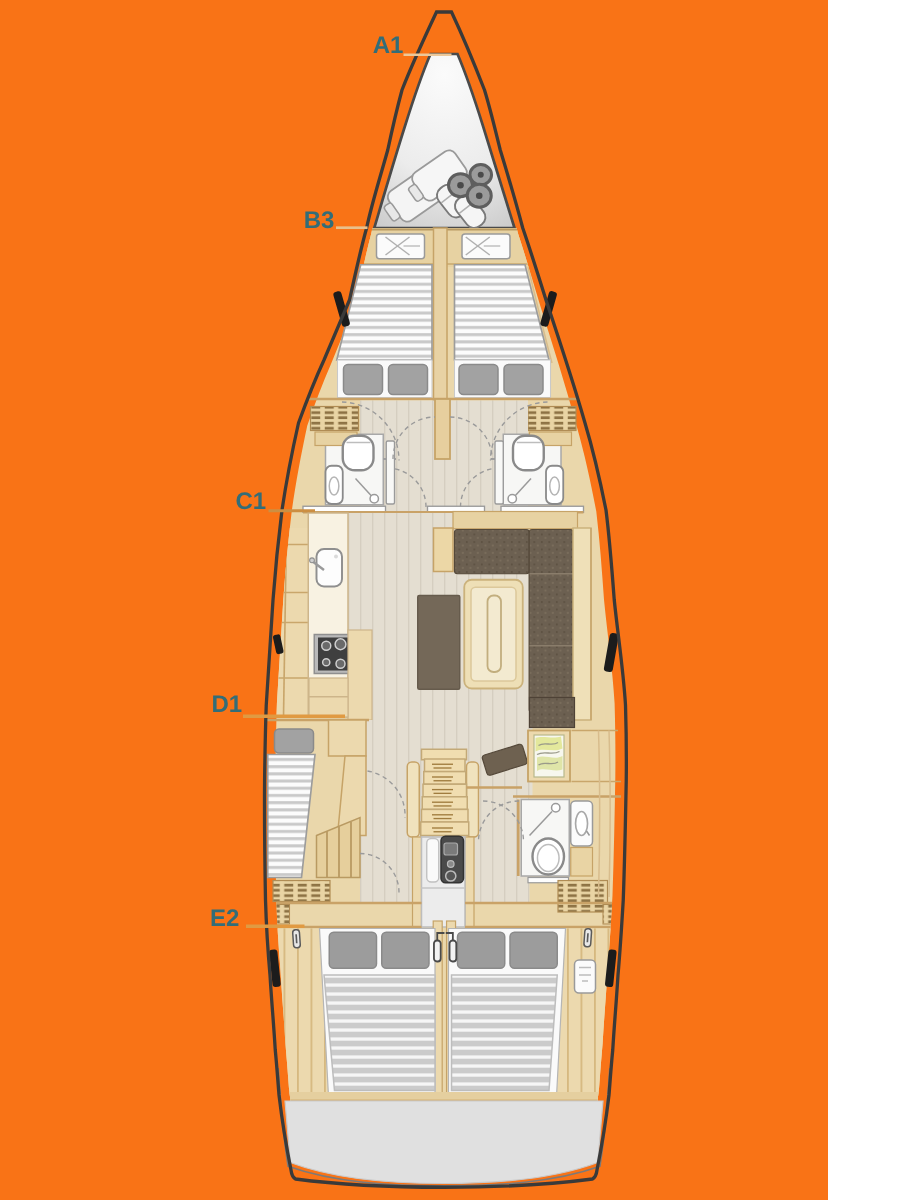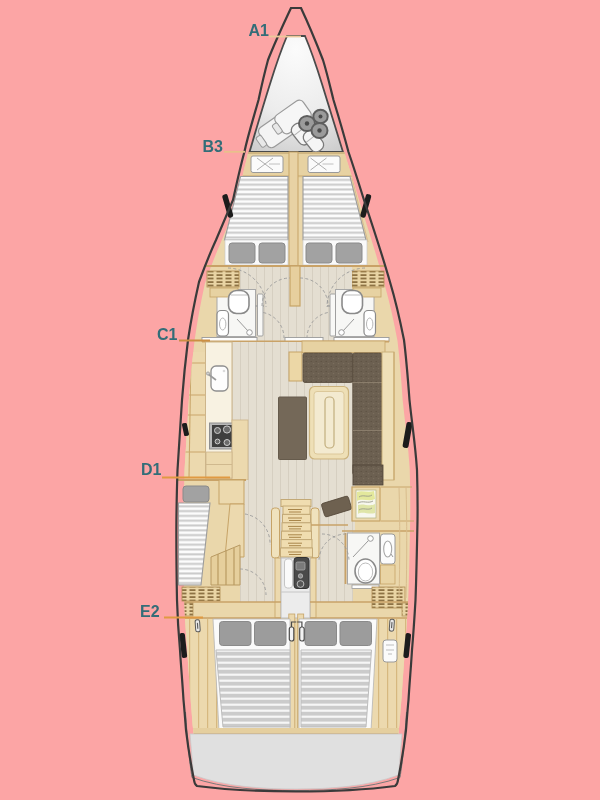--- a/index.html
+++ b/index.html
@@ -1,16 +1,16 @@
 <!DOCTYPE html>
 <html><head>
 <meta charset="utf-8">
 <style>
 html,body{margin:0;padding:0;background:#ffffff;}
-#page{width:600px;height:800px;position:relative;background:#fca5a5;font-family:"Liberation Sans",sans-serif;}
+#page{width:552px;height:800px;position:relative;background:#f97316;font-family:"Liberation Sans",sans-serif;}
 </style>
 </head>
 <body>
 <div id="page">
 <svg width="600" height="800" viewBox="0 0 600 800" xmlns="http://www.w3.org/2000/svg">
 <defs>
 <radialGradient id="bowG" cx="0.5" cy="0.12" r="1.05">
 <stop offset="0" stop-color="#fbfbfb"></stop>
 <stop offset="0.55" stop-color="#ececec"></stop>
 <stop offset="1" stop-color="#c7c7c7"></stop>

